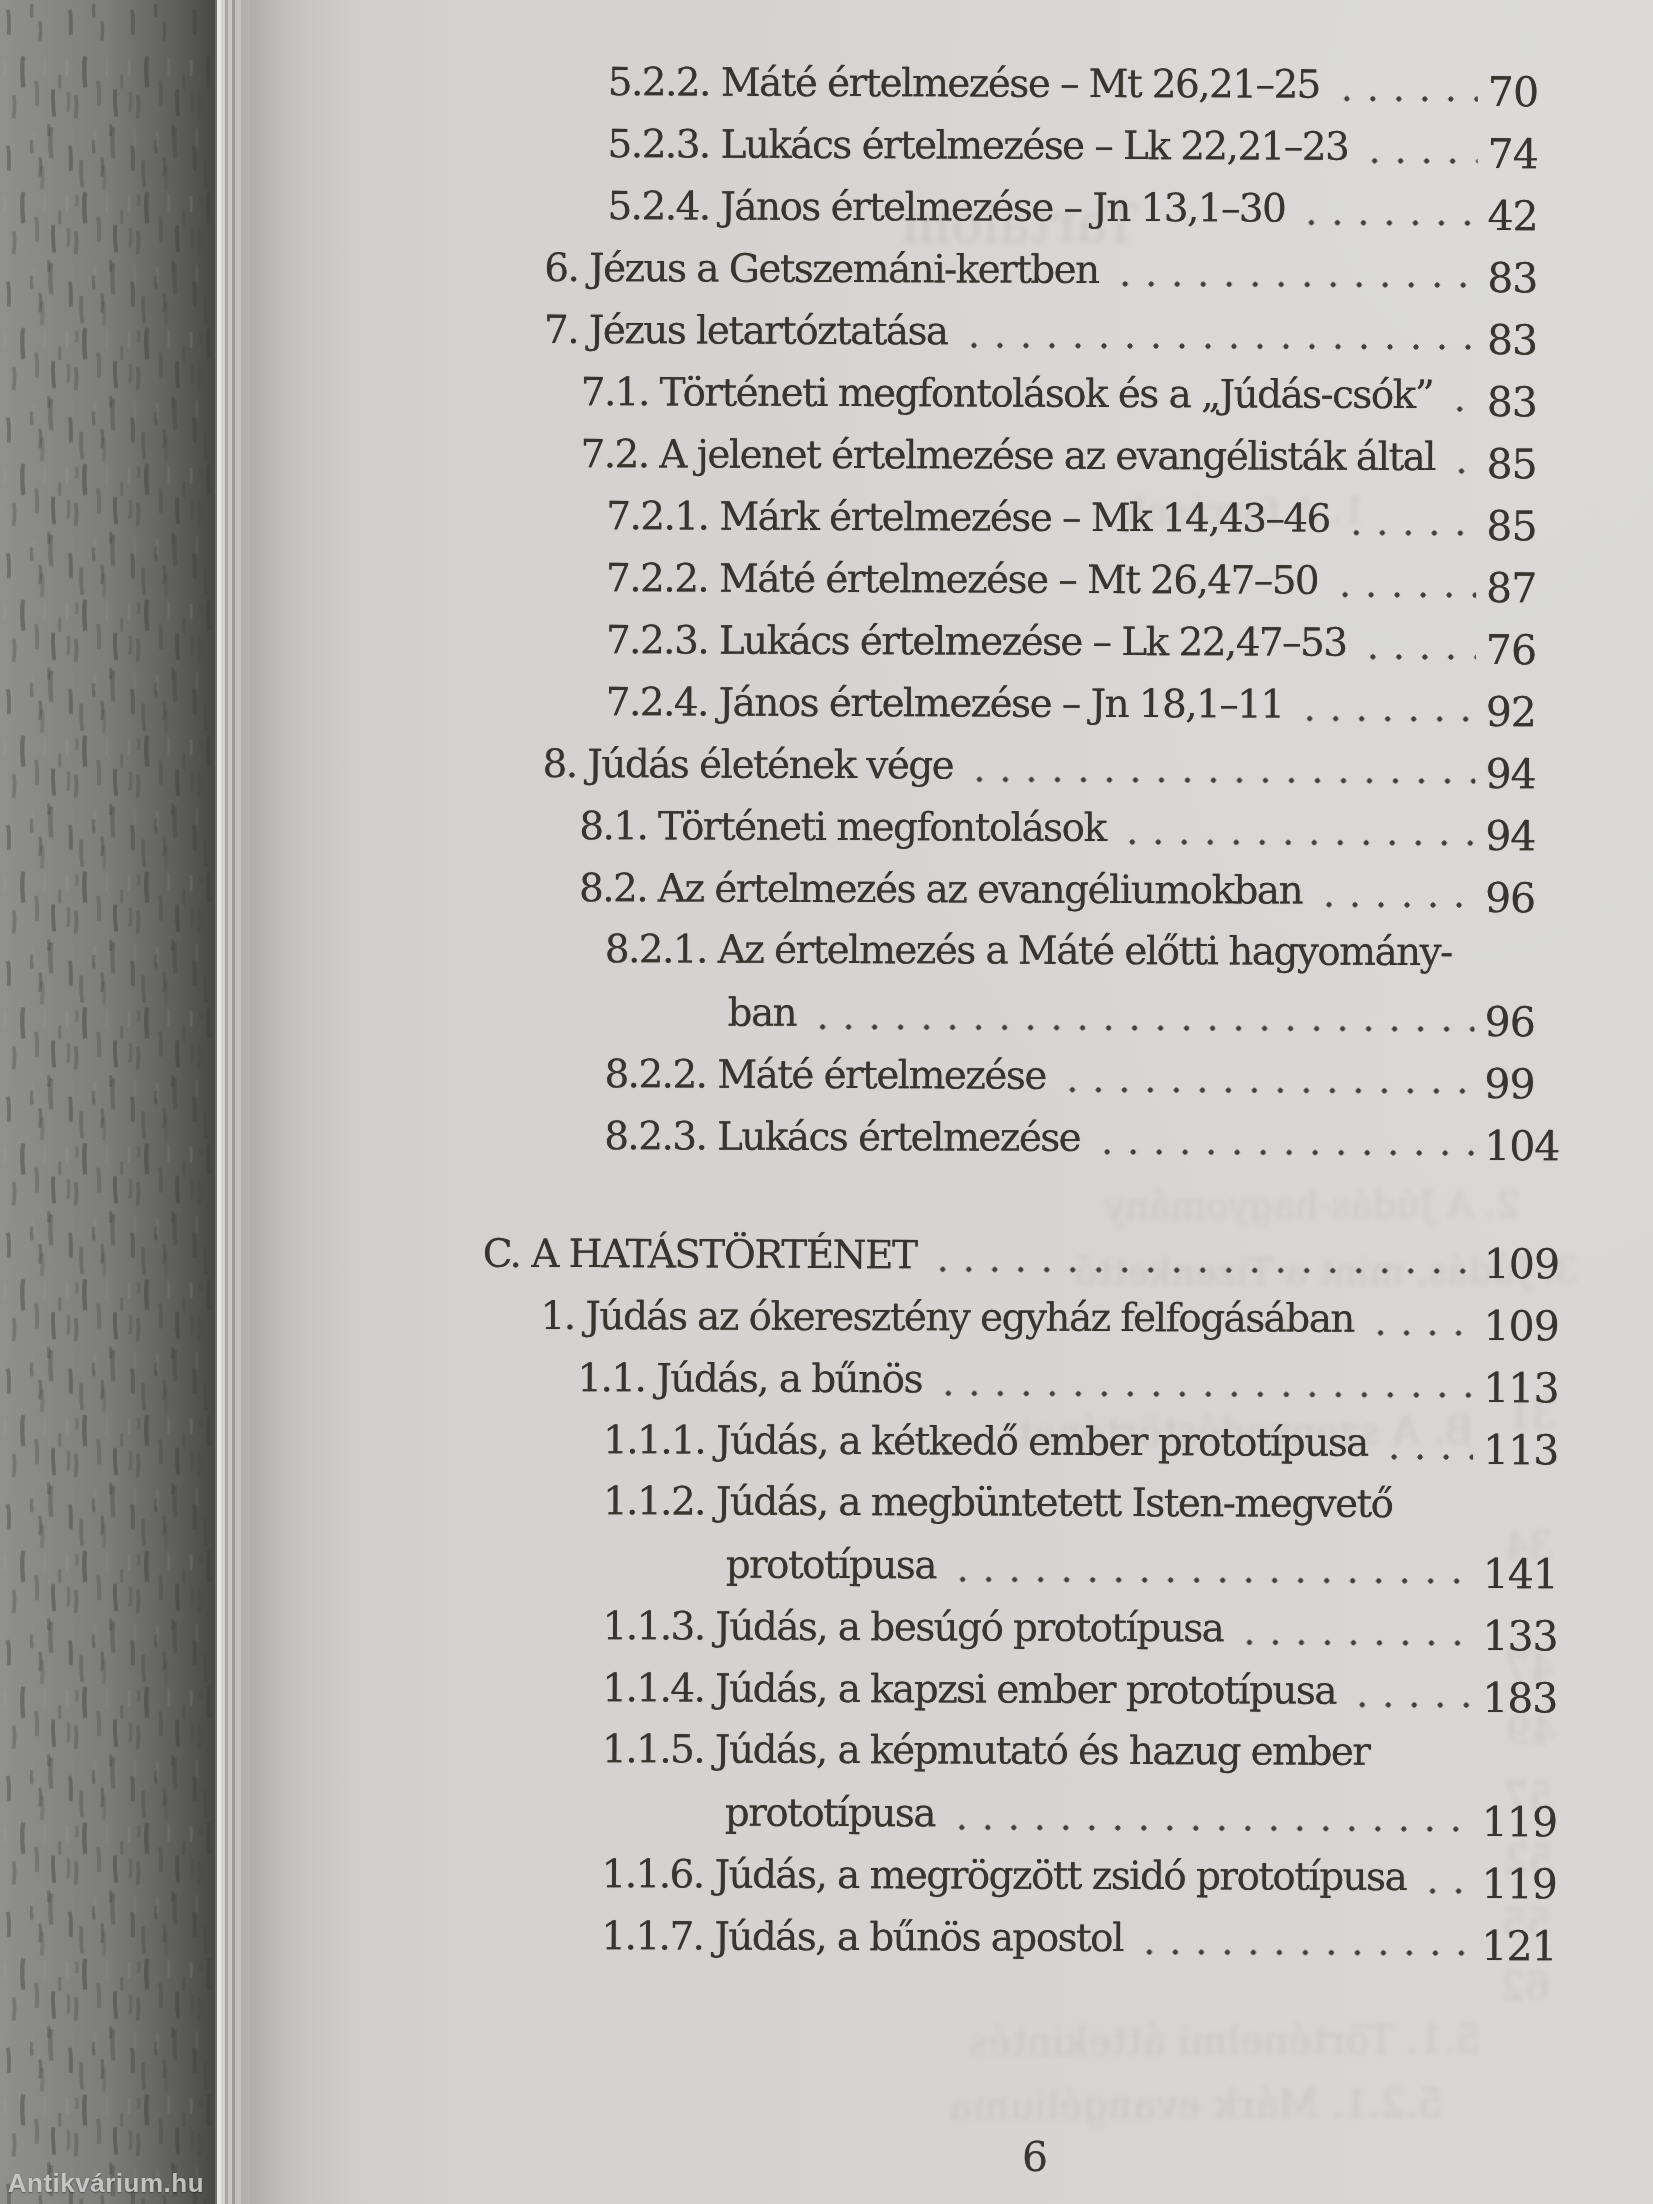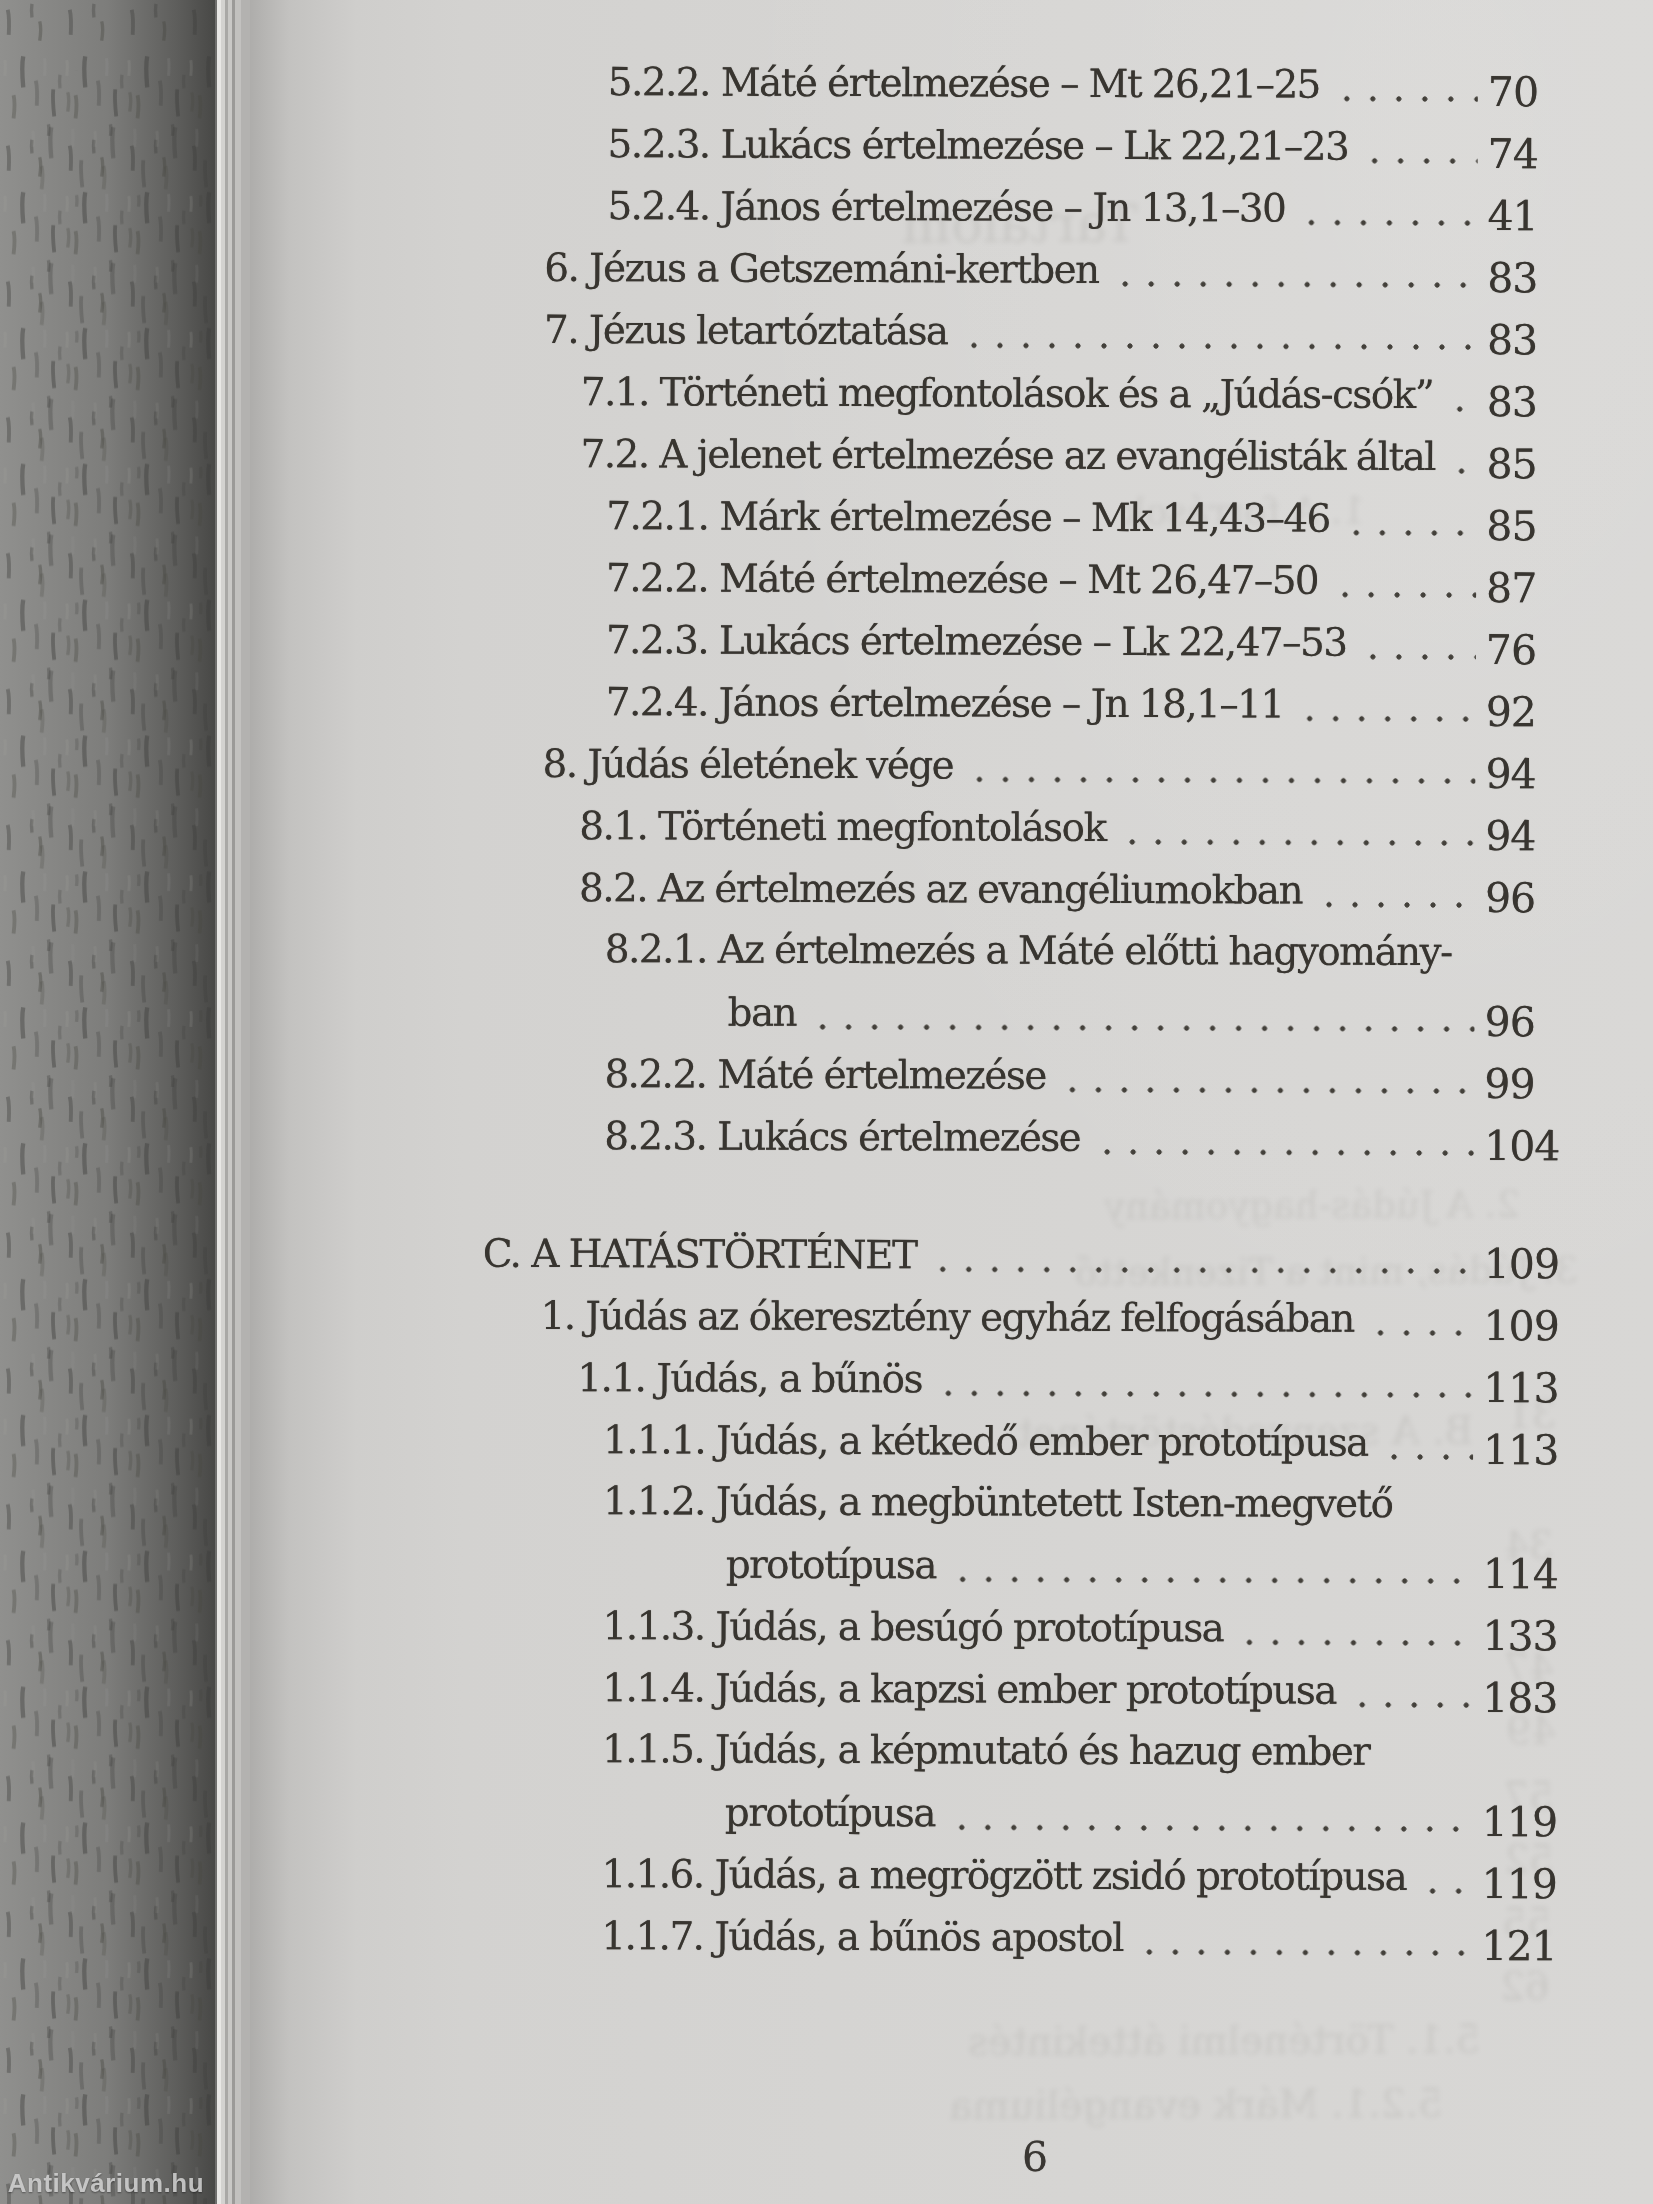--- a/index.html
+++ b/index.html
@@ -108,21 +108,21 @@
     <span class="num">70</span>
   </div>
         <div class="row lvl-l3">
     <span class="t">5.2.3. Lukács értelmezése – Lk 22,21–23</span>
     <span class="leader"></span>
     <span class="num">74</span>
   </div>
         <div class="row lvl-l3">
     <span class="t">5.2.4. János értelmezése – Jn 13,1–30</span>
     <span class="leader"></span>
-    <span class="num">41</span>
+    <span class="num">42</span>
   </div>
         <div class="row lvl-l1">
     <span class="t">6. Jézus a Getszemáni-kertben</span>
     <span class="leader"></span>
     <span class="num">83</span>
   </div>
         <div class="row lvl-l1">
     <span class="t">7. Jézus letartóztatása</span>
     <span class="leader"></span>
     <span class="num">83</span>
@@ -213,21 +213,21 @@
     <span class="num">113</span>
   </div>
         <div class="row lvl-l3 no-dots">
     <span class="t">1.1.2. Júdás, a megbüntetett Isten-megvető</span>
     <span class="leader"></span>
     <span class="num"></span>
   </div>
         <div class="row lvl-cont">
     <span class="t">prototípusa</span>
     <span class="leader"></span>
-    <span class="num">114</span>
+    <span class="num">141</span>
   </div>
         <div class="row lvl-l3">
     <span class="t">1.1.3. Júdás, a besúgó prototípusa</span>
     <span class="leader"></span>
     <span class="num">133</span>
   </div>
         <div class="row lvl-l3">
     <span class="t">1.1.4. Júdás, a kapzsi ember prototípusa</span>
     <span class="leader"></span>
     <span class="num">183</span>

